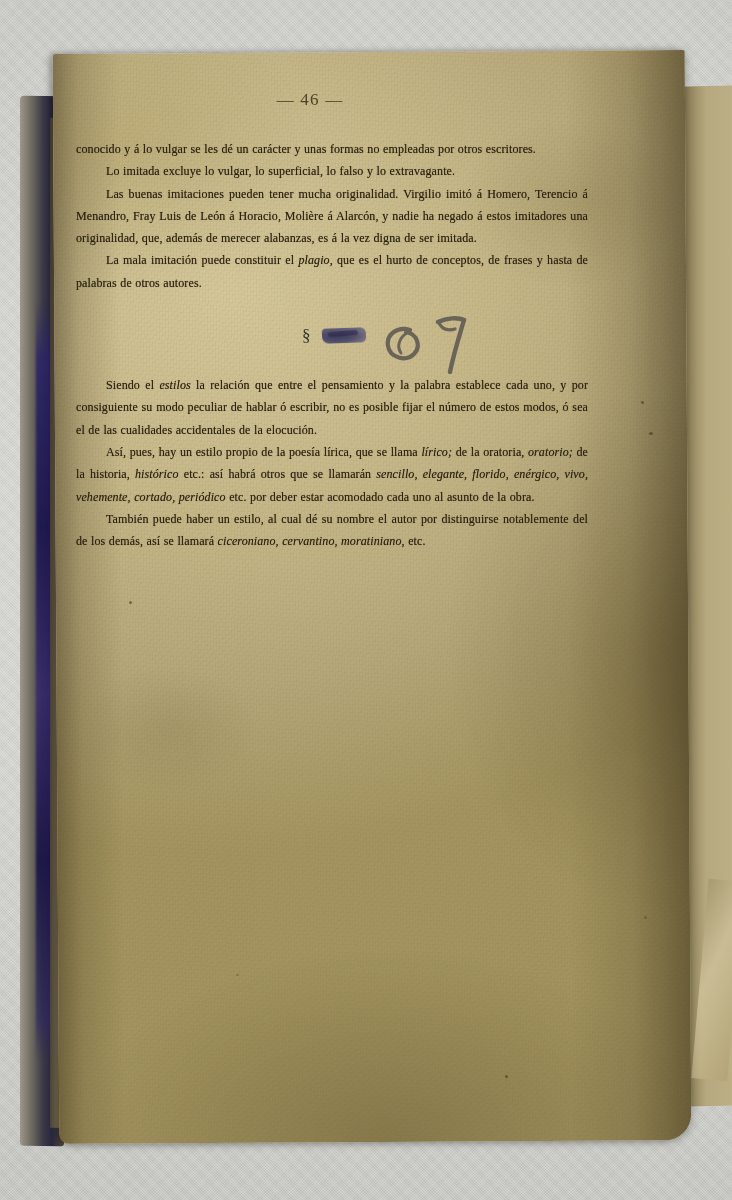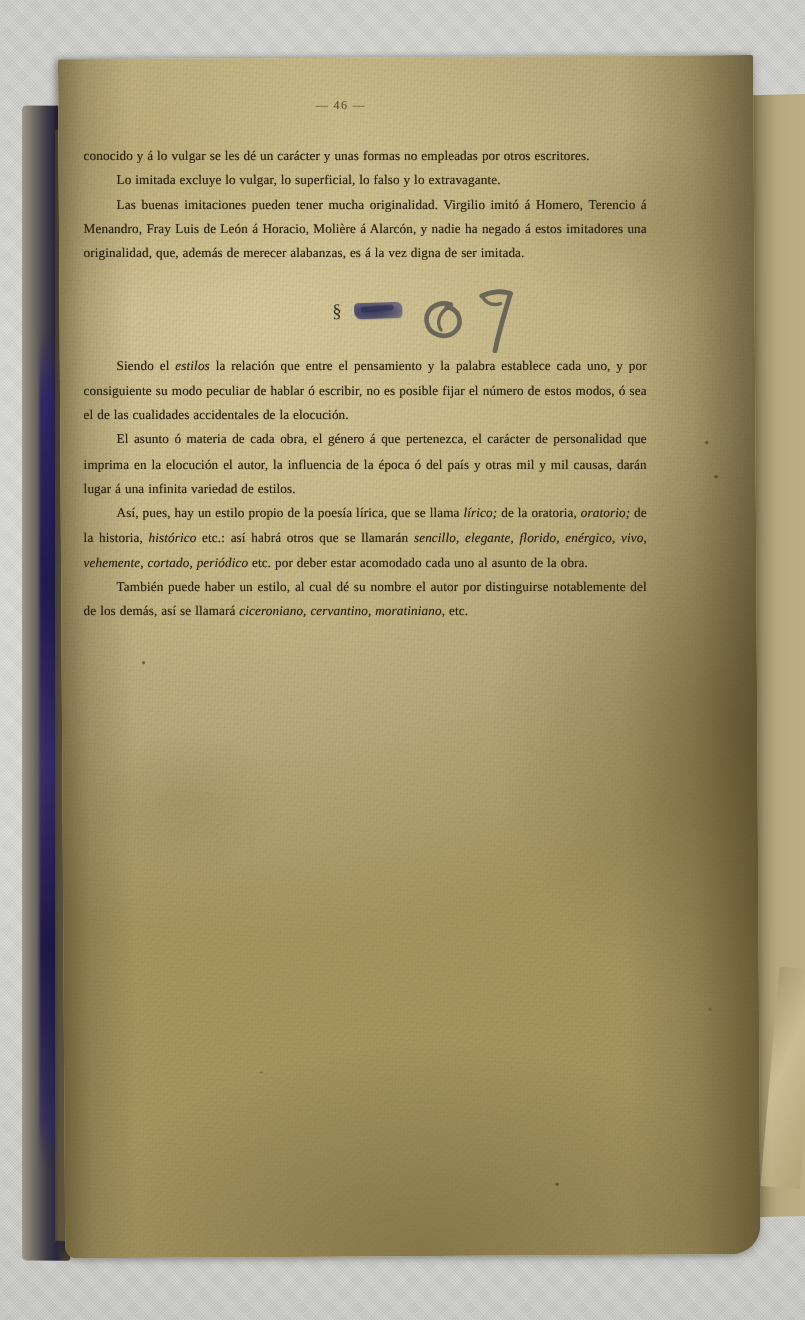--- a/index.html
+++ b/index.html
@@ -159,21 +159,21 @@
     position: absolute;
     z-index: 6;
     left: 76px;
     top: 90px;
     width: 512px;
     color: #2c2414;
   }
 
   .folio {
     text-align: center;
-    font-size: 11px;
+    font-size: 17px;
     letter-spacing: 1.2px;
     color: #3b3118;
     margin: 0 0 28px 0;
     opacity: .86;
     padding-right: 44px;
   }
 
   p.body {
     margin: 0;
     font-size: 12px;
@@ -275,41 +275,41 @@
   <div class="content">
 
     <div class="folio">— 46 —</div>
 
     <p class="body no-indent">conocido y á lo vulgar se les dé un carácter y unas formas no empleadas por otros escritores.</p>
 
     <p class="body">Lo imitada excluye lo vulgar, lo superficial, lo falso y lo extravagante.</p>
 
     <p class="body">Las buenas imitaciones pueden tener mucha originalidad. Virgilio imitó á Homero, Terencio á Menandro, Fray Luis de León á Horacio, Molière á Alarcón, y nadie ha negado á estos imitadores una originalidad, que, además de merecer alabanzas, es á la vez digna de ser imitada.</p>
 
+    <p class="body"><span>La mala imitación puede constituir el </span><i>plagio</i><span>, que es el hurto de conceptos, de frases y hasta de palabras de otros autores.</span></p>
 
 
     <div class="sect-line">
       <span class="sect-sym">§</span>
       <span class="sect-blot"></span>
       <span class="hand-note">
         <svg width="120" height="70" viewBox="0 0 120 70">
           <g fill="none" stroke="#5e5a52" stroke-linecap="round" stroke-linejoin="round" opacity="0.88">
             <path d="M34 26 C22 22, 10 30, 12 42 C14 54, 30 58, 38 50 C45 43, 42 30, 30 28" stroke-width="4.2"></path>
             <path d="M31 29 C24 33, 20 42, 25 49" stroke-width="3"></path>
             <path d="M62 18 C70 14, 82 13, 88 16" stroke-width="4.4"></path>
             <path d="M88 16 C84 30, 78 48, 74 68" stroke-width="4.4"></path>
             <path d="M63 19 C66 25, 72 27, 79 25" stroke-width="3.2"></path>
           </g>
         </svg>
       </span>
     </div>
 
     <p class="body"><span>Siendo el </span><i>estilos</i><span> la relación que entre el pensamiento y la palabra establece cada uno, y por consiguiente su modo peculiar de hablar ó escribir, no es posible fijar el número de estos modos, ó sea el de las cualidades accidentales de la elocución.</span></p>
 
-    <p class="body">El asunto ó materia de cada obra, el género á que pertenezca, el carácter de personalidad que imprima en la elocución el autor, la influencia de la época ó del país y otras mil y mil causas, darán lugar á una infinita variedad de estilos.</p>
 
     <p class="body"><span>Así, pues, hay un estilo propio de la poesía lírica, que se llama </span><i>lírico;</i><span> de la oratoria, </span><i>oratorio;</i><span> de la historia, </span><i>histórico</i><span> etc.: así habrá otros que se llamarán </span><i>sencillo, elegante, florido, enérgico, vivo, vehemente, cortado, periódico</i><span> etc. por deber estar acomodado cada uno al asunto de la obra.</span></p>
 
     <p class="body"><span>También puede haber un estilo, al cual dé su nombre el autor por distinguirse notablemente del de los demás, así se llamará </span><i>ciceroniano, cervantino, moratiniano</i><span>, etc.</span></p>
 
   </div>
 
   <span class="speck" style="left:641px;top:401px;width:3px;height:3px;"></span>
   <span class="speck" style="left:649px;top:432px;width:4px;height:3px;"></span>
   <span class="speck" style="left:129px;top:601px;width:3px;height:3px;"></span>

